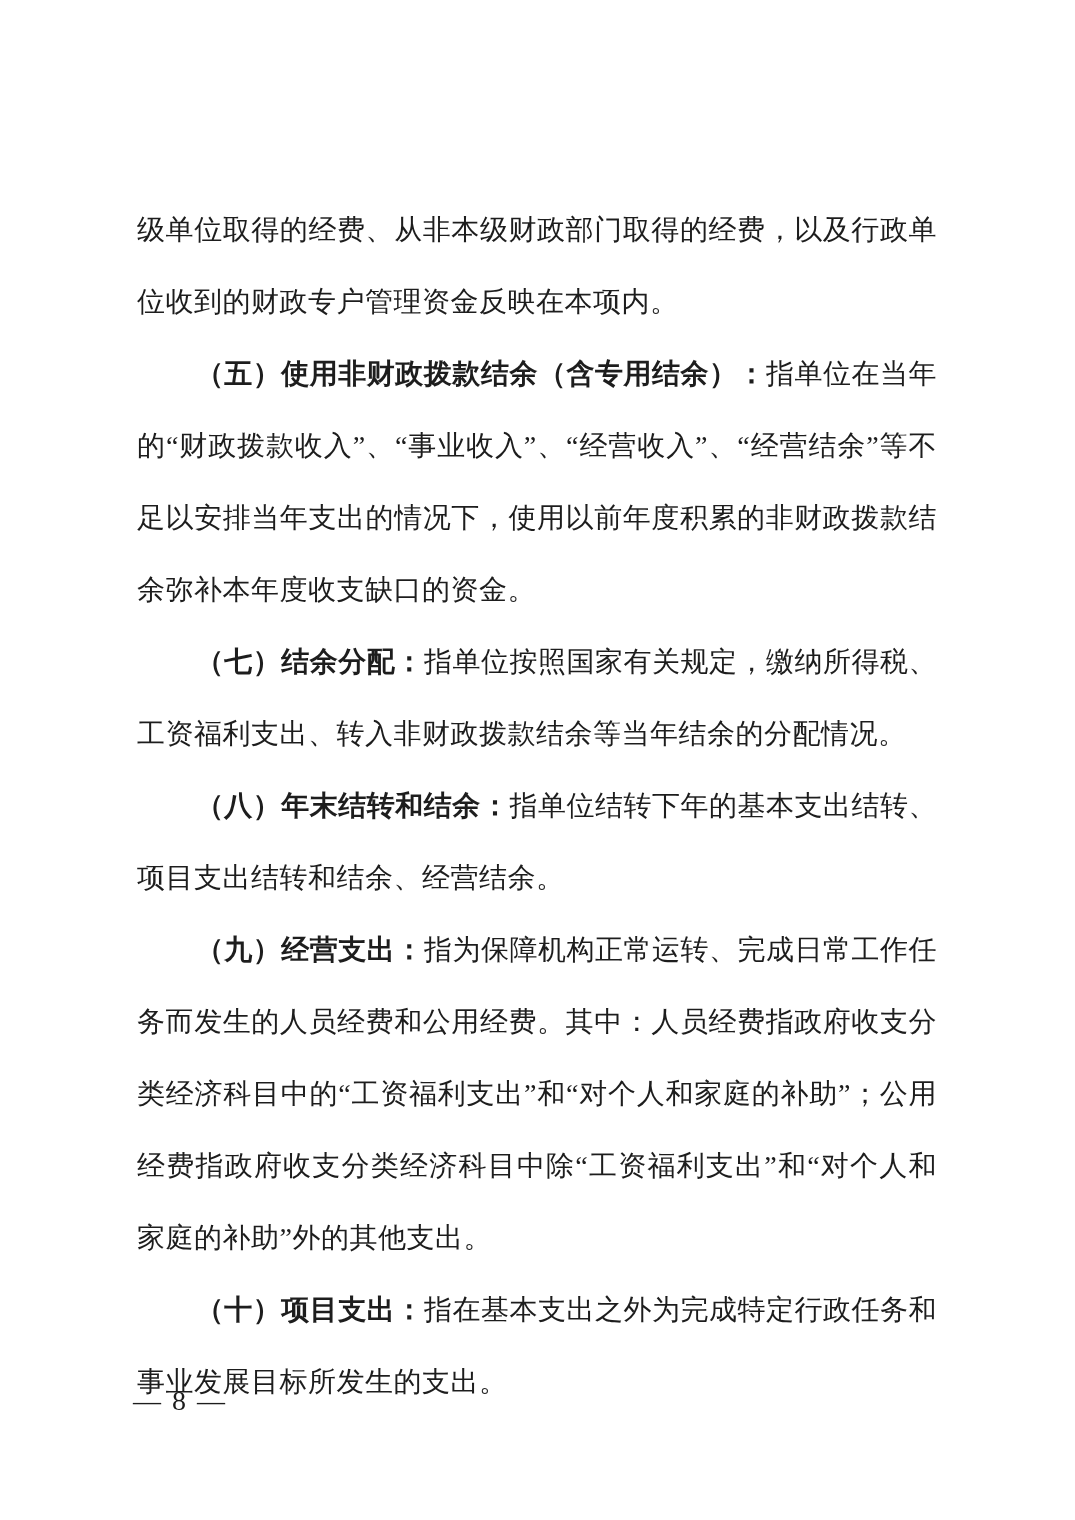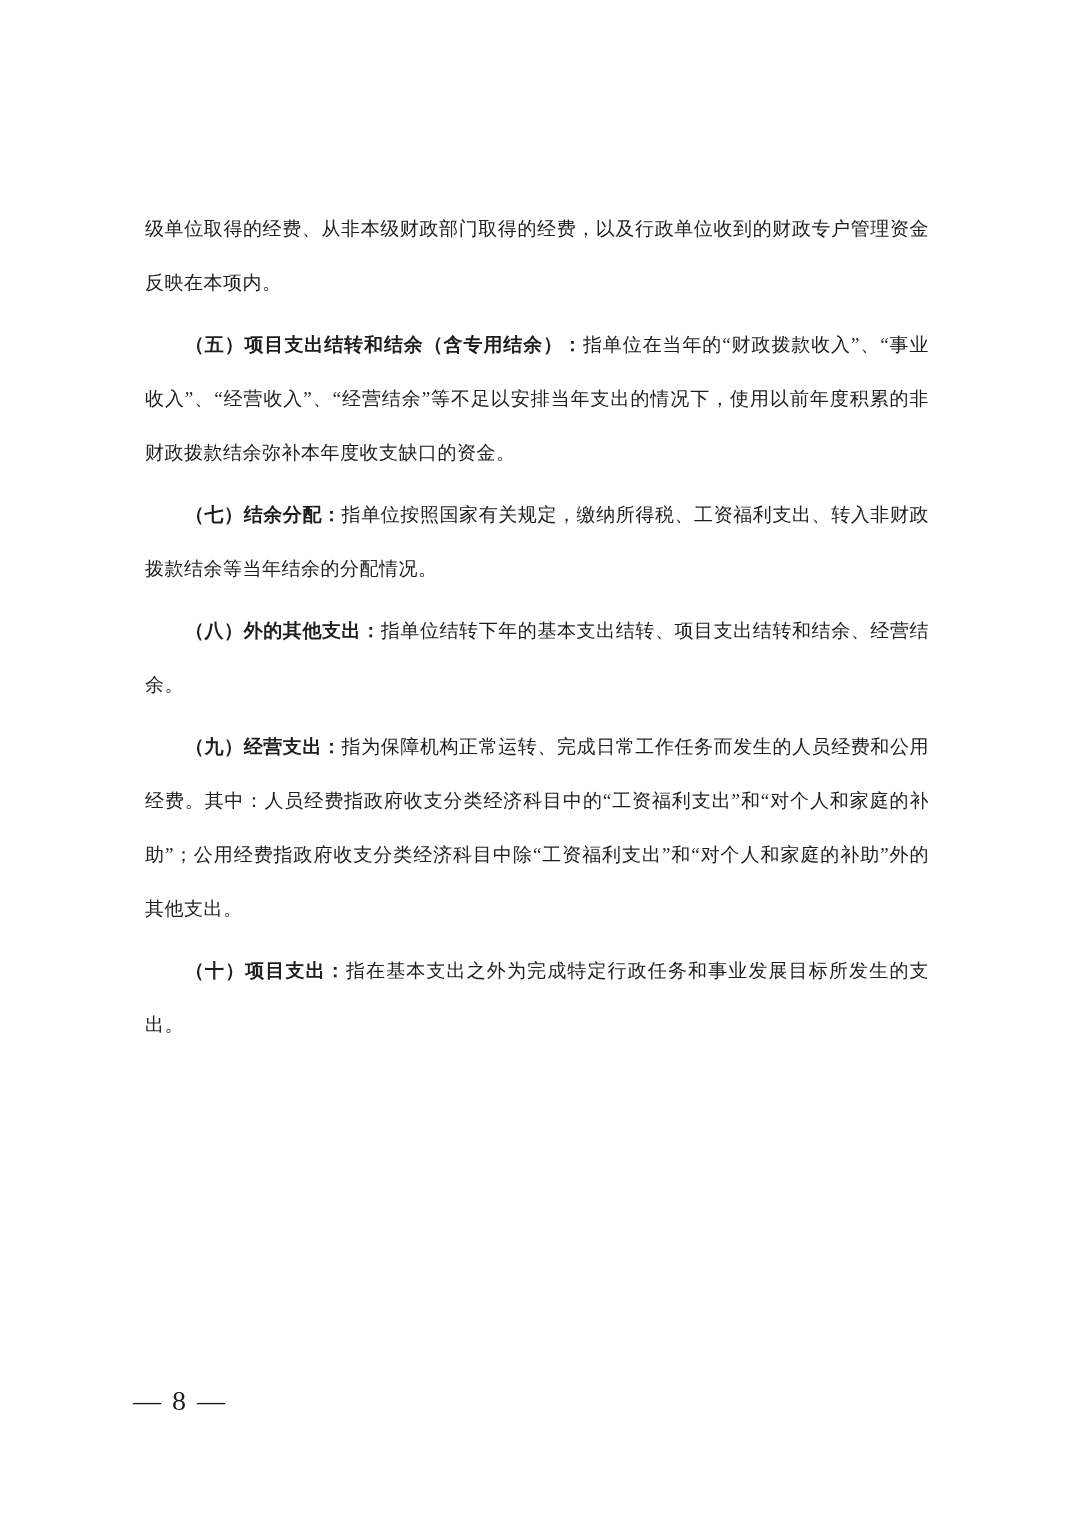--- a/index.html
+++ b/index.html
@@ -17,23 +17,23 @@
     color: #1d1d1d;
     overflow: hidden;
   }
   .content {
     position: absolute;
     left: 137px;
     top: 194px;
     width: 800px;
   }
   p.para {
-    margin: 8px;
-    font-size: 19px;
-    line-height: 54px;
+    margin: 0;
+    font-size: 28px;
+    line-height: 72px;
     letter-spacing: 0.5px;
     text-align: justify;
     text-justify: inter-ideograph;
     word-break: break-all;
   }
   p.para.indent {
     text-indent: 2.1em;
   }
   .para-head {
     font-weight: 700;
@@ -50,26 +50,26 @@
 </style>
 </head>
 <body>
 
 <div class="page">
 
   <div class="content">
 
     <p class="para"><span class="para-head"></span><span class="para-body">级单位取得的经费、从非本级财政部门取得的经费，以及行政单位收到的财政专户管理资金反映在本项内。</span></p>
 
-    <p class="para indent"><span class="para-head">（五）项目支出结转和结余（含专用结余）：</span><span class="para-body">指单位在当年的“财政拨款收入”、“事业收入”、“经营收入”、“经营结余”等不足以安排当年支出的情况下，使用以前年度积累的非财政拨款结余弥补本年度收支缺口的资金。</span></p>
+    <p class="para indent"><span class="para-head">（五）使用非财政拨款结余（含专用结余）：</span><span class="para-body">指单位在当年的“财政拨款收入”、“事业收入”、“经营收入”、“经营结余”等不足以安排当年支出的情况下，使用以前年度积累的非财政拨款结余弥补本年度收支缺口的资金。</span></p>
 
 
     <p class="para indent"><span class="para-head">（七）结余分配：</span><span class="para-body">指单位按照国家有关规定，缴纳所得税、工资福利支出、转入非财政拨款结余等当年结余的分配情况。</span></p>
 
-    <p class="para indent"><span class="para-head">（八）外的其他支出：</span><span class="para-body">指单位结转下年的基本支出结转、项目支出结转和结余、经营结余。</span></p>
+    <p class="para indent"><span class="para-head">（八）年末结转和结余：</span><span class="para-body">指单位结转下年的基本支出结转、项目支出结转和结余、经营结余。</span></p>
 
     <p class="para indent"><span class="para-head">（九）经营支出：</span><span class="para-body">指为保障机构正常运转、完成日常工作任务而发生的人员经费和公用经费。其中：人员经费指政府收支分类经济科目中的“工资福利支出”和“对个人和家庭的补助”；公用经费指政府收支分类经济科目中除“工资福利支出”和“对个人和家庭的补助”外的其他支出。</span></p>
 
     <p class="para indent"><span class="para-head">（十）项目支出：</span><span class="para-body">指在基本支出之外为完成特定行政任务和事业发展目标所发生的支出。</span></p>
 
 
   </div>
 
   <div class="footer">— 8 —</div>
 

